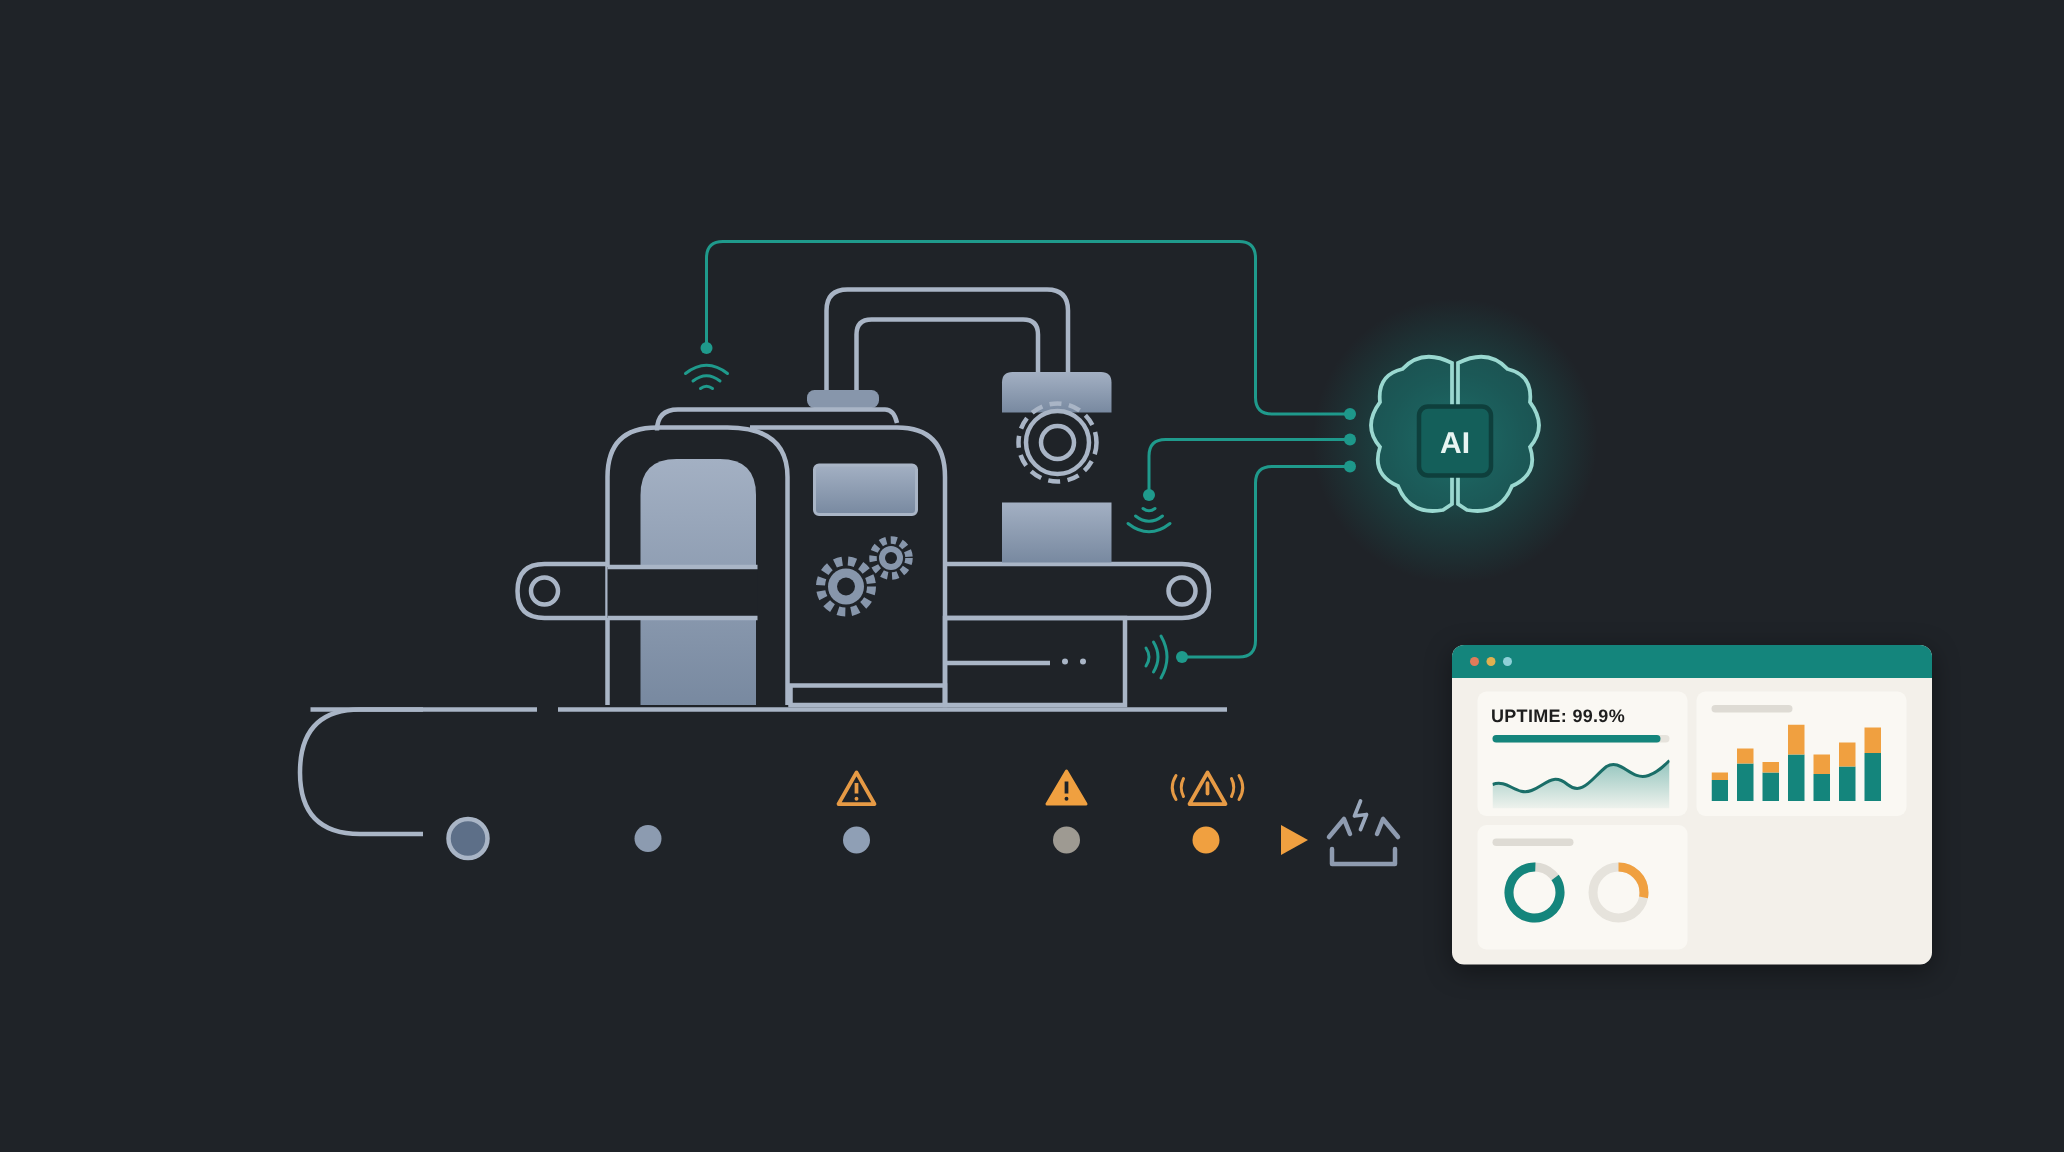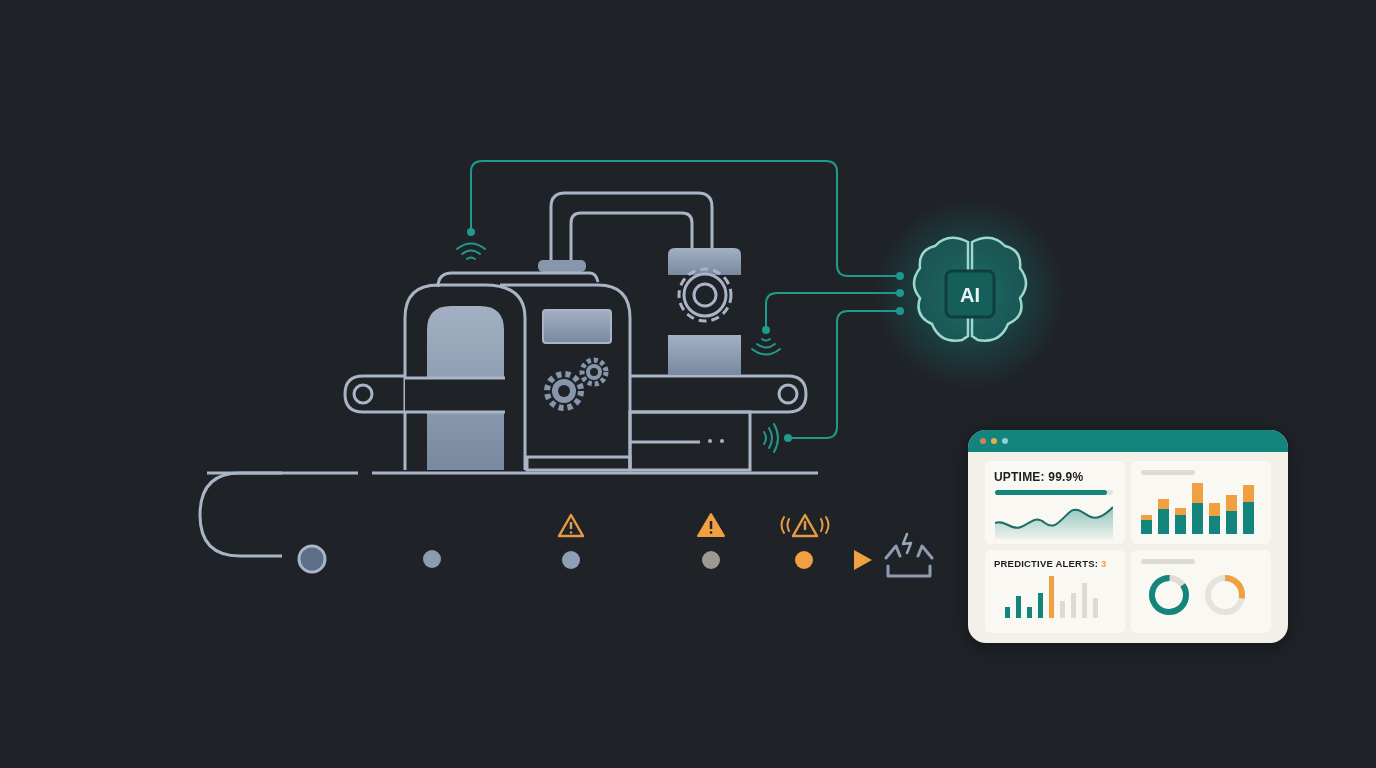--- a/index.html
+++ b/index.html
@@ -1,18 +1,18 @@
 <!DOCTYPE html>
 <html><head>
 <meta charset="utf-8">
 <style>
   html,body{margin:0;padding:0;}
   body{width:1376px;height:768px;background:#1f2328;overflow:hidden;position:relative;font-family:"Liberation Sans",sans-serif;}
   #scene{position:absolute;left:0;top:0;width:1376px;height:768px;}
-  .dash{position:absolute;left:968px;top:430px;width:320px;height:213px;background:#f3f0ea;border-radius:18px;overflow:hidden;box-shadow:0 4px 18px rgba(0,0,0,.4);}
+  .dash{position:absolute;left:968px;top:430px;width:320px;height:213px;background:#f3f0ea;border-radius:8px;overflow:hidden;box-shadow:0 4px 18px rgba(0,0,0,.4);}
   .dash-bar{height:22px;background:#14857c;display:flex;align-items:center;padding-left:12px;gap:5px;}
   .dot{width:6px;height:6px;border-radius:50%;}
   .dash-body{position:absolute;top:31px;left:17px;right:17px;bottom:10px;display:grid;grid-template-columns:1fr 1fr;grid-template-rows:1fr 1fr;gap:6px;}
   .card{background:#faf8f3;border-radius:6px;position:relative;overflow:hidden;}
   .card-title{position:absolute;left:9px;top:9px;font-size:12px;font-weight:bold;color:#1e1e1e;letter-spacing:.2px;}
   .card-title.small{font-size:9.5px;top:8px;}
   .accent{color:#f0a040;}
   .placeholder-line{position:absolute;left:10px;top:9px;width:54px;height:5px;border-radius:3px;background:#dedbd4;}
   .progress{position:absolute;left:10px;top:29px;width:118px;height:5px;border-radius:3px;background:#e6e3dc;}
   .progress-fill{height:100%;border-radius:3px;background:#14857c;}
@@ -209,34 +209,20 @@
             <rect x="17" y="16" width="11" height="10"></rect>
             <rect x="34" y="25" width="11" height="7"></rect>
             <rect x="51" y="0" width="11" height="20"></rect>
             <rect x="68" y="20" width="11" height="13"></rect>
             <rect x="85" y="12" width="11" height="16"></rect>
             <rect x="102" y="2" width="11" height="17"></rect>
         </g>
       </svg>
     </div>
     <div class="card">
-      <div class="card-title small"><span>PREDICTIVE ALERTS: </span><span class="accent">3</span></div>
-      <svg style="position:absolute;left:20px;top:24px" width="100" height="46" viewBox="0 0 100 46">
-        <rect x="0" y="33" width="5" height="11" fill="#14857c"></rect>
-        <rect x="11" y="22" width="5" height="22" fill="#14857c"></rect>
-        <rect x="22" y="33" width="5" height="11" fill="#14857c"></rect>
-        <rect x="33" y="19" width="5" height="25" fill="#14857c"></rect>
-        <rect x="44" y="2" width="5" height="42" fill="#f0a040"></rect>
-        <rect x="55" y="27" width="5" height="17" fill="#dedbd4"></rect>
-        <rect x="66" y="19" width="5" height="25" fill="#dedbd4"></rect>
-        <rect x="77" y="9" width="5" height="35" fill="#dedbd4"></rect>
-        <rect x="88" y="24" width="5" height="20" fill="#dedbd4"></rect>
-      </svg>
-    </div>
-    <div class="card">
       <div class="placeholder-line"></div>
       <svg style="position:absolute;left:16px;top:20px" width="110" height="50" viewBox="0 0 110 50">
         <circle cx="22" cy="25" r="17" fill="none" stroke="#dedbd4" stroke-width="6"></circle>
         <circle cx="22" cy="25" r="17" fill="none" stroke="#14857c" stroke-width="6" stroke-dasharray="90.8 106.8" transform="rotate(-90 22 25) rotate(54 22 25)"></circle>
         <circle cx="78" cy="25" r="17" fill="none" stroke="#e6e3dc" stroke-width="6"></circle>
         <circle cx="78" cy="25" r="17" fill="none" stroke="#f0a040" stroke-width="6" stroke-dasharray="29.9 106.8" transform="rotate(-90 78 25)"></circle>
       </svg>
     </div>
   </div>
 </div>

